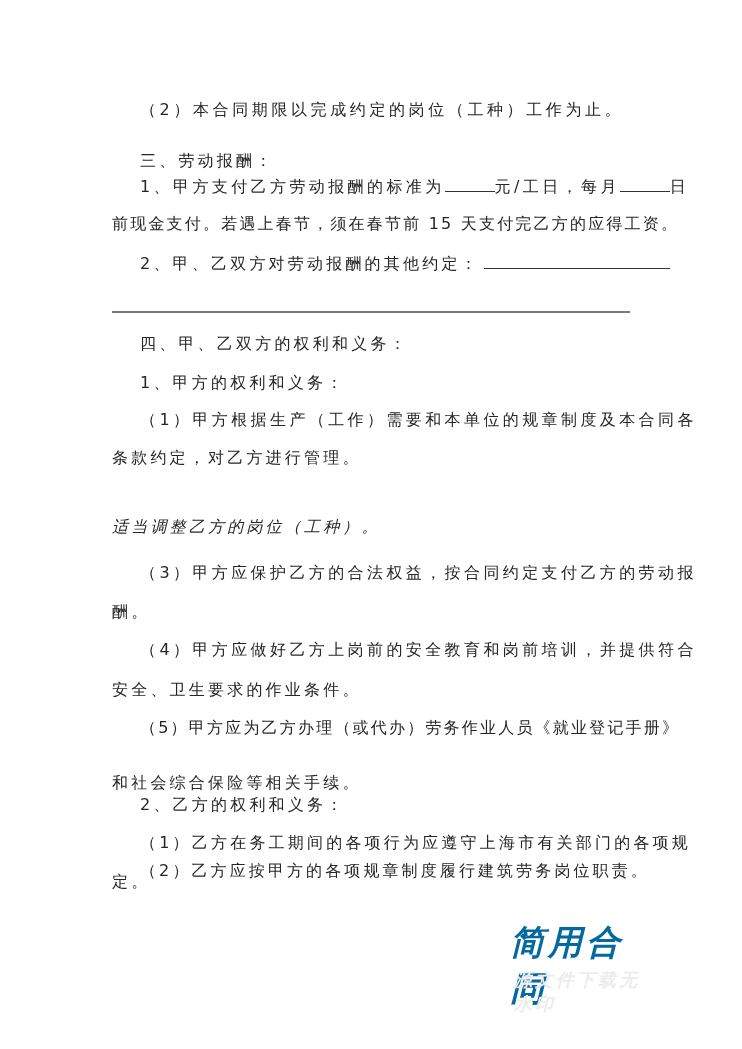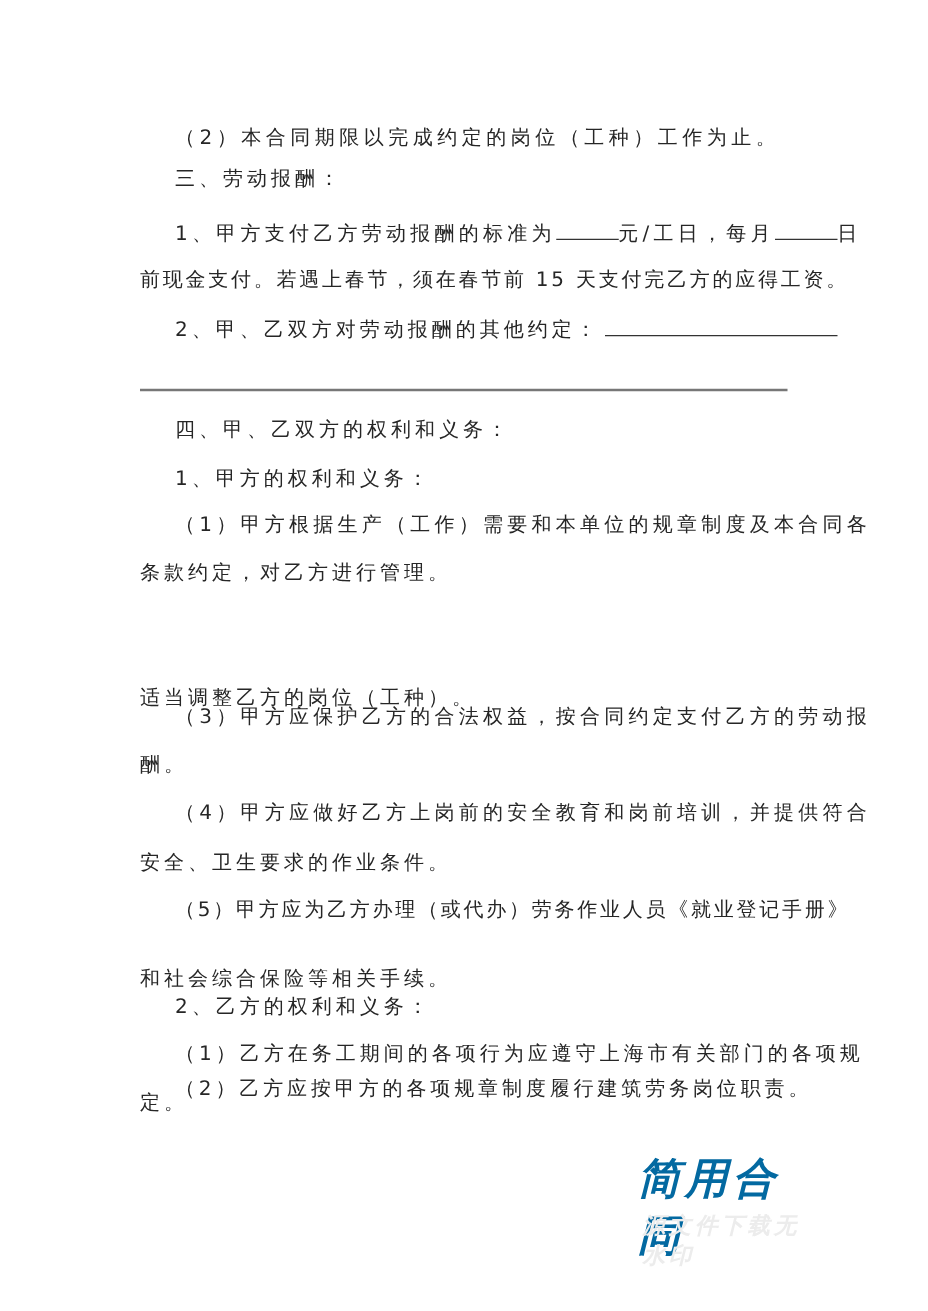--- a/index.html
+++ b/index.html
@@ -15,39 +15,39 @@
          color:#0369a1; letter-spacing:4px; font-family:"DejaVu Sans", sans-serif; }
   .wm2 { position:absolute; left:514px; top:968px; font-size:18px; font-weight:bold; font-style:italic;
          color:#ececec; letter-spacing:3px; font-family:"DejaVu Sans", sans-serif; }
 </style>
 </head>
 <body>
 
 <div class="page">
 
   <div class="line ind" style="top:99px;letter-spacing:3.6px;">（2）本合同期限以完成约定的岗位（工种）工作为止。</div>
-  <div class="line ind" style="top:132px;">三、劳动报酬：</div>
+  <div class="line ind" style="top:150px;">三、劳动报酬：</div>
 
   <div class="line ind" style="top:175px;letter-spacing:3.4px;">
     <span>1、甲方支付乙方劳动报酬的标准为</span><span class="blank" style="width:50px;"></span><span>元/工日，每月</span><span class="blank" style="width:50px;"></span><span>日</span>
   </div>
   <div class="line" style="top:213px;letter-spacing:2.2px;">前现金支付。若遇上春节，须在春节前 15 天支付完乙方的应得工资。</div>
 
   <div class="line ind" style="top:252px;">
     <span>2、甲、乙双方对劳动报酬的其他约定：</span><span class="blank" style="width:186px;margin-left:4px;"></span>
   </div>
   <div class="rule" style="top:311px;"></div>
 
   <div class="line ind" style="top:333px;">四、甲、乙双方的权利和义务：</div>
   <div class="line ind" style="top:372px;">1、甲方的权利和义务：</div>
 
   <div class="line ind" style="top:409px;letter-spacing:3.4px;">（1）甲方根据生产（工作）需要和本单位的规章制度及本合同各</div>
   <div class="line" style="top:447px;">条款约定，对乙方进行管理。</div>
 
-  <div class="line" style="top:547px;">适当调整乙方的岗位（工种）。</div>
+  <div class="line" style="top:516px;font-style:italic;">适当调整乙方的岗位（工种）。</div>
 
   <div class="line ind" style="top:562px;letter-spacing:3.4px;">（3）甲方应保护乙方的合法权益，按合同约定支付乙方的劳动报</div>
   <div class="line" style="top:601px;">酬。</div>
 
   <div class="line ind" style="top:639px;letter-spacing:3.4px;">（4）甲方应做好乙方上岗前的安全教育和岗前培训，并提供符合</div>
   <div class="line" style="top:679px;">安全、卫生要求的作业条件。</div>
 
   <div class="line ind" style="top:717px;letter-spacing:2.2px;">（5）甲方应为乙方办理（或代办）劳务作业人员《就业登记手册》</div>
   <div class="line" style="top:740px;margin-top:32px;">和社会综合保险等相关手续。</div>
 

